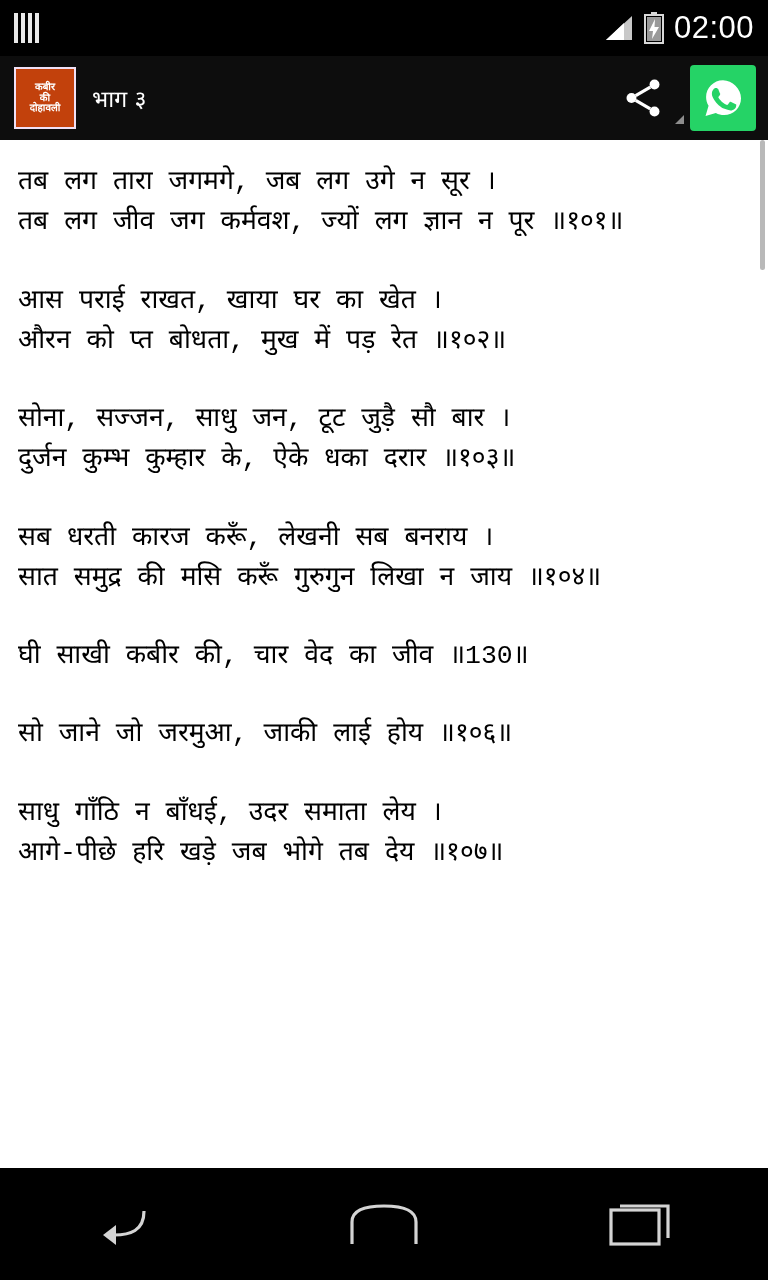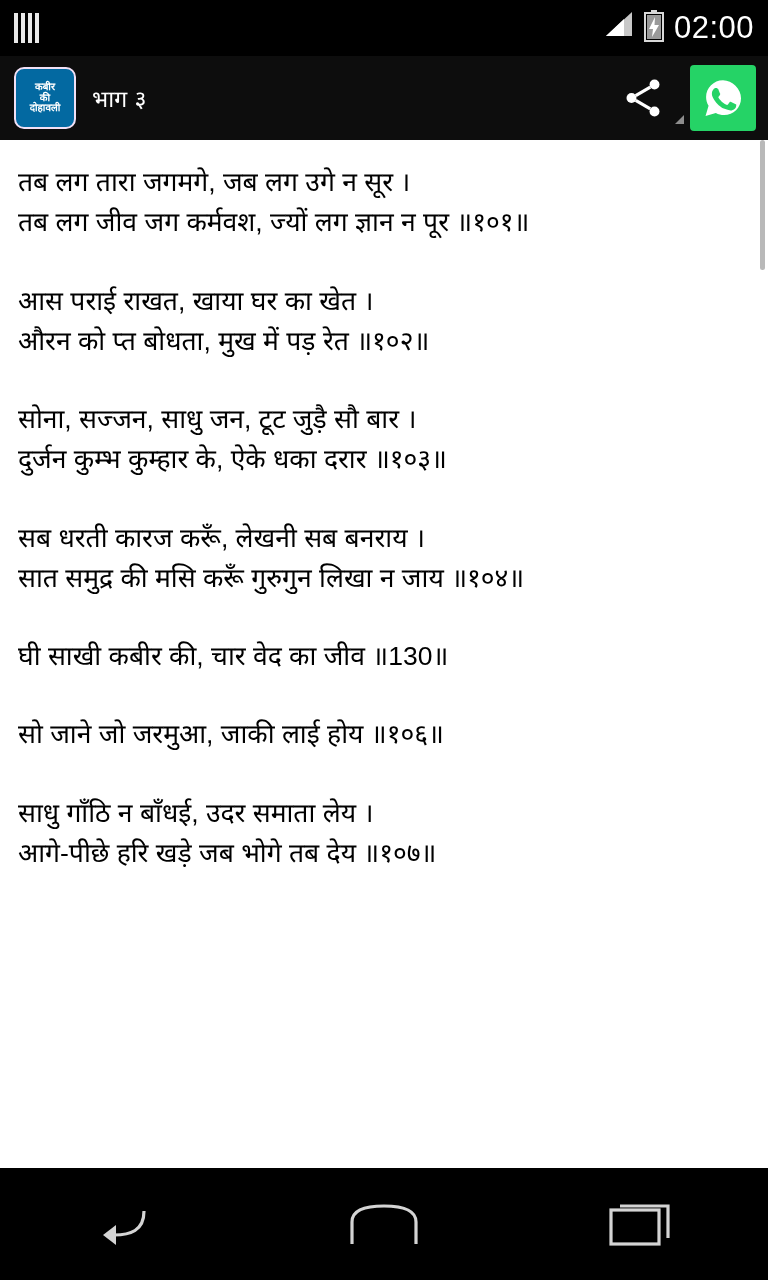--- a/index.html
+++ b/index.html
@@ -46,20 +46,21 @@
     height: 30px;
   }
   .sim-bars i {
     display: block;
     width: 4px;
     height: 30px;
     background: #e9e9e9;
   }
   .sb-right {
     display: flex;
+    align-items: center;
     gap: 10px;
   }
   .signal {
     width: 30px;
     height: 28px;
     position: relative;
   }
   .signal svg { display: block; }
   .battery {
     width: 20px;
@@ -80,23 +81,23 @@
     display: flex;
     align-items: center;
     padding: 0 12px 0 14px;
     box-sizing: border-box;
     flex: 0 0 auto;
     position: relative;
   }
   .app-logo {
     width: 58px;
     height: 58px;
-    background: #0369a1;
+    background: #c2410c;
     border: 2px solid #f0e0f6;
-    border-radius: 10px;
+    border-radius: 0;
     display: flex;
     flex-direction: column;
     align-items: center;
     justify-content: center;
     line-height: 1.05;
     flex: 0 0 auto;
     overflow: hidden;
   }
   .app-logo span {
     font-size: 10px;
@@ -149,21 +150,21 @@
     position: relative;
     overflow: hidden;
     padding: 22px 18px 0 18px;
     box-sizing: border-box;
   }
   .verse {
     margin-bottom: 38px;
     color: #000000;
     font-size: 26.5px;
     line-height: 1.52;
-    font-family: Liberation Sans, sans-serif;
+    font-family: Liberation Mono, monospace;
   }
   .verse .line {
     white-space: nowrap;
   }
   .scrollbar {
     position: absolute;
     top: 0;
     right: 3px;
     width: 5px;
     height: 130px;

